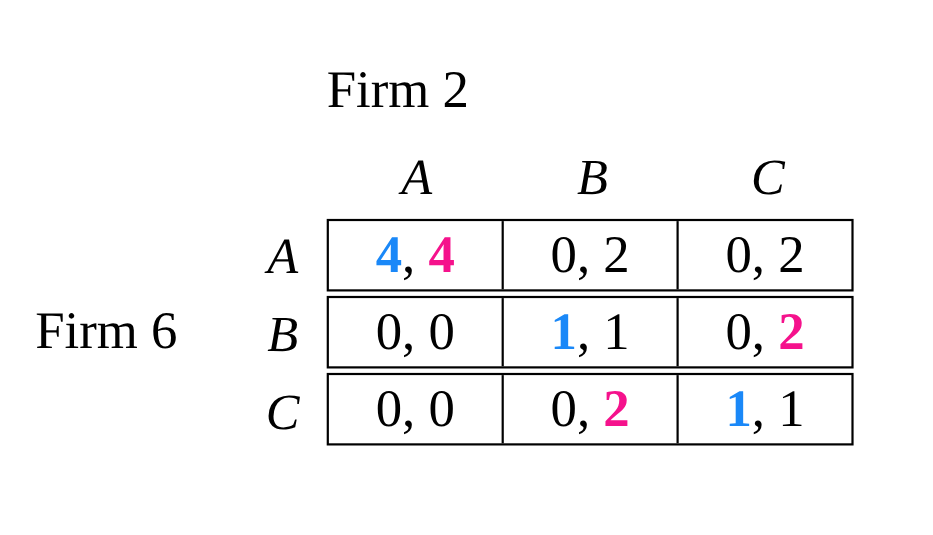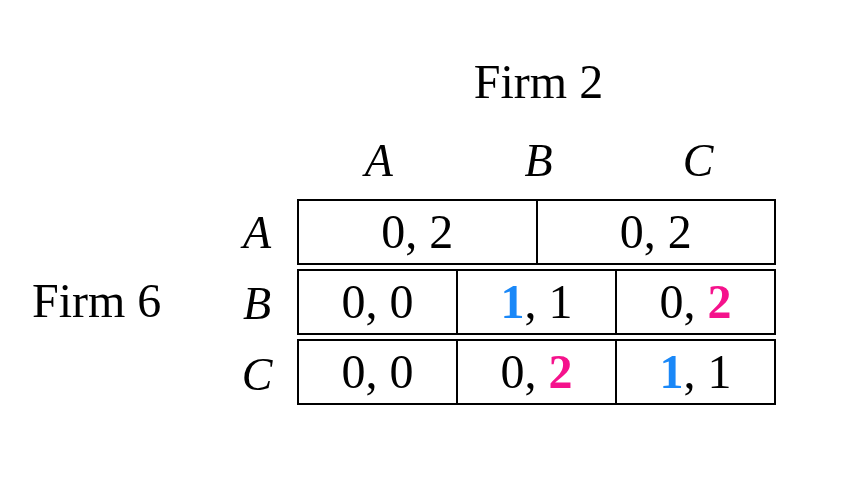--- a/index.html
+++ b/index.html
@@ -8,21 +8,21 @@
     width: 848px;
     height: 486px;
     background: #ffffff;
     font-family: "Liberation Serif", "DejaVu Serif", serif;
     color: #000000;
     overflow: hidden;
   }
   .title-col-player {
     position: absolute;
     left: 297px; top: 58px; width: 483px;
-    text-align: center;
+    text-align: left;
     font-size: 48px;
     line-height: 1.0;
     font-family: Liberation Serif, serif;
   }
   .col-headers {
     position: absolute;
     left: 299px; top: 138px; width: 479px;
     display: flex;
   }
   .col-header {
@@ -92,20 +92,23 @@
   <div class="row-labels">
     <div class="row-label">A</div>
     <div class="row-label">B</div>
     <div class="row-label">C</div>
   </div>
 
   <div class="matrix">
 
     <div class="m-row">
       <div class="m-cell">
+        <span class="payoff"><span style="color: rgb(26, 136, 248); font-weight: bold;">4</span><span>, </span><span style="color: rgb(245, 18, 140); font-weight: bold;">4</span></span>
+      </div>
+      <div class="m-cell">
         <span class="payoff"><span style="color: rgb(0, 0, 0); font-weight: normal;">0</span><span>, </span><span style="color: rgb(0, 0, 0); font-weight: normal;">2</span></span>
       </div>
       <div class="m-cell">
         <span class="payoff"><span style="color: rgb(0, 0, 0); font-weight: normal;">0</span><span>, </span><span style="color: rgb(0, 0, 0); font-weight: normal;">2</span></span>
       </div>
     </div>
 
     <div class="m-row">
       <div class="m-cell">
         <span class="payoff"><span style="color: rgb(0, 0, 0); font-weight: normal;">0</span><span>, </span><span style="color: rgb(0, 0, 0); font-weight: normal;">0</span></span>

